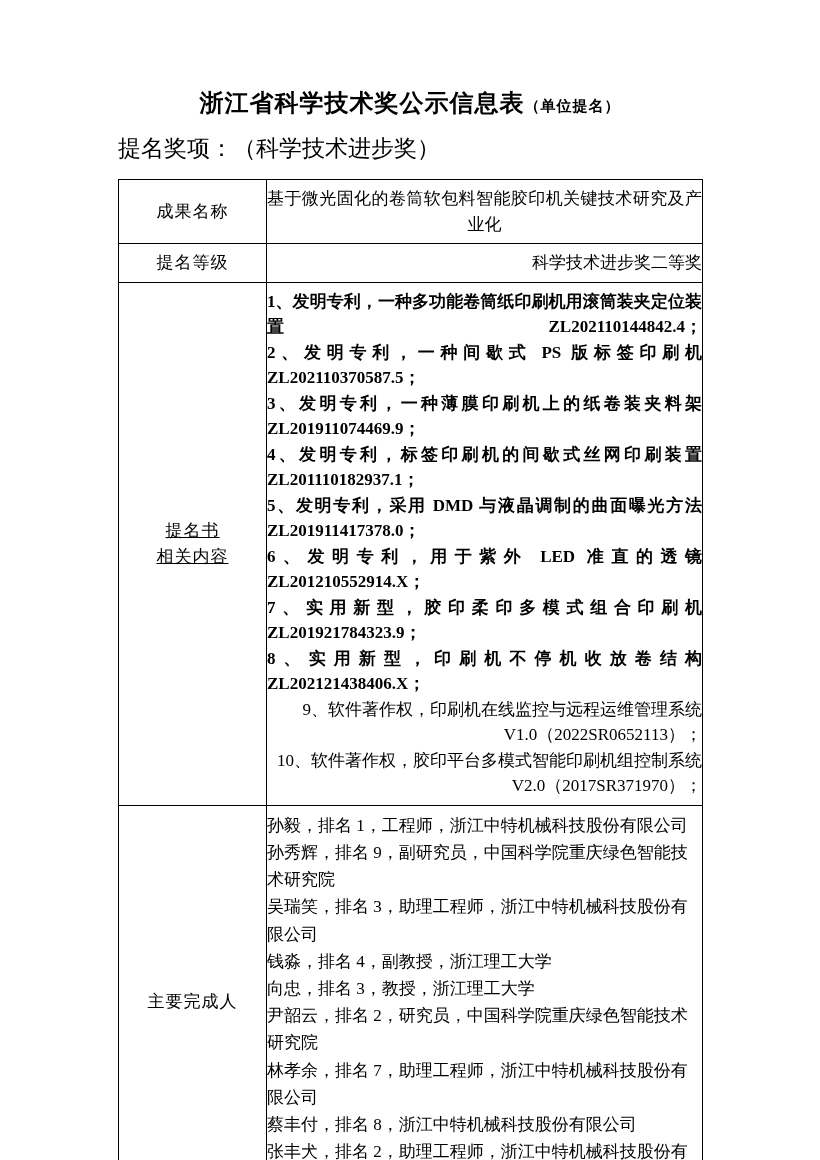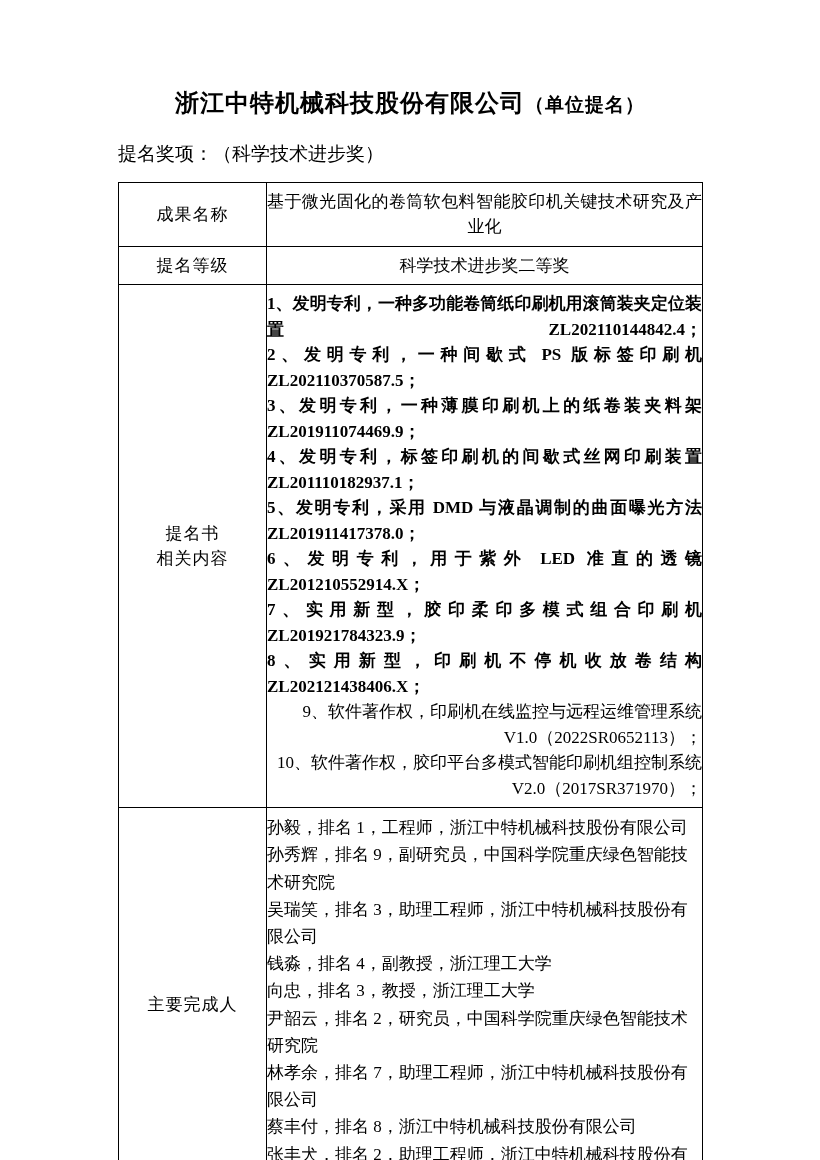--- a/index.html
+++ b/index.html
@@ -25,27 +25,27 @@
   .doc-title {
     text-align: center;
     font-size: 24px;
     font-weight: bold;
     letter-spacing: 1px;
     margin-top: 88px;
     margin-bottom: 0;
     line-height: 1.3;
   }
   .doc-title .paren {
-    font-size: 19px;
+    font-size: 15px;
     font-weight: bold;
   }
   .subtitle {
-    margin-top: 22px;
+    margin-top: 14px;
     margin-left: 58px;
-    font-size: 19px;
+    font-size: 23px;
     line-height: 1.4;
   }
   table.main {
     margin-top: 14px;
     margin-left: 58px;
     border-collapse: collapse;
     width: 584px;
     table-layout: fixed;
   }
   table.main td {
@@ -57,23 +57,24 @@
   }
   td.label {
     width: 148px;
     text-align: center;
     font-size: 17px;
     letter-spacing: 1px;
     vertical-align: middle;
   }
   td.label .lbl-line {
     display: block;
+    text-decoration: underline;
   }
   td.value-center {
-    text-align: center;
+    text-align: right;
     font-size: 17px;
     padding: 10px 10px;
   }
   td.value-just {
     text-align: justify;
     text-align-last: center;
     font-size: 17px;
     padding: 10px 14px;
     line-height: 1.55;
   }
@@ -100,21 +101,21 @@
     line-height: 1.6;
     font-family: Liberation Serif, serif;
   }
 </style>
 </head>
 <body>
 
 <div class="page">
 
   <h1 class="doc-title">
-    <span>浙江中特机械科技股份有限公司</span><span class="paren">（单位提名）</span>
+    <span>浙江省科学技术奖公示信息表</span><span class="paren">（单位提名）</span>
   </h1>
 
   <div class="subtitle">提名奖项：（科学技术进步奖）</div>
 
   <table class="main">
     <colgroup>
       <col style="width:148px">
       <col style="width:436px">
     </colgroup>
     <tbody>

